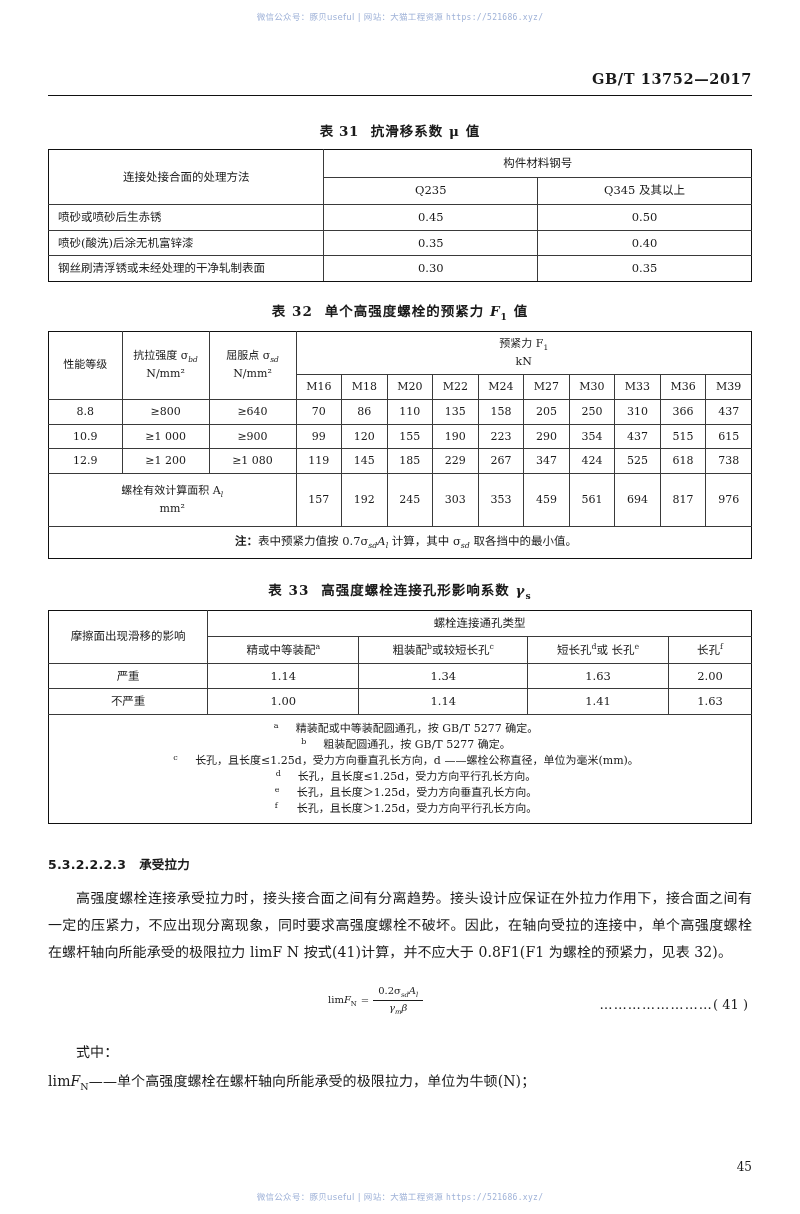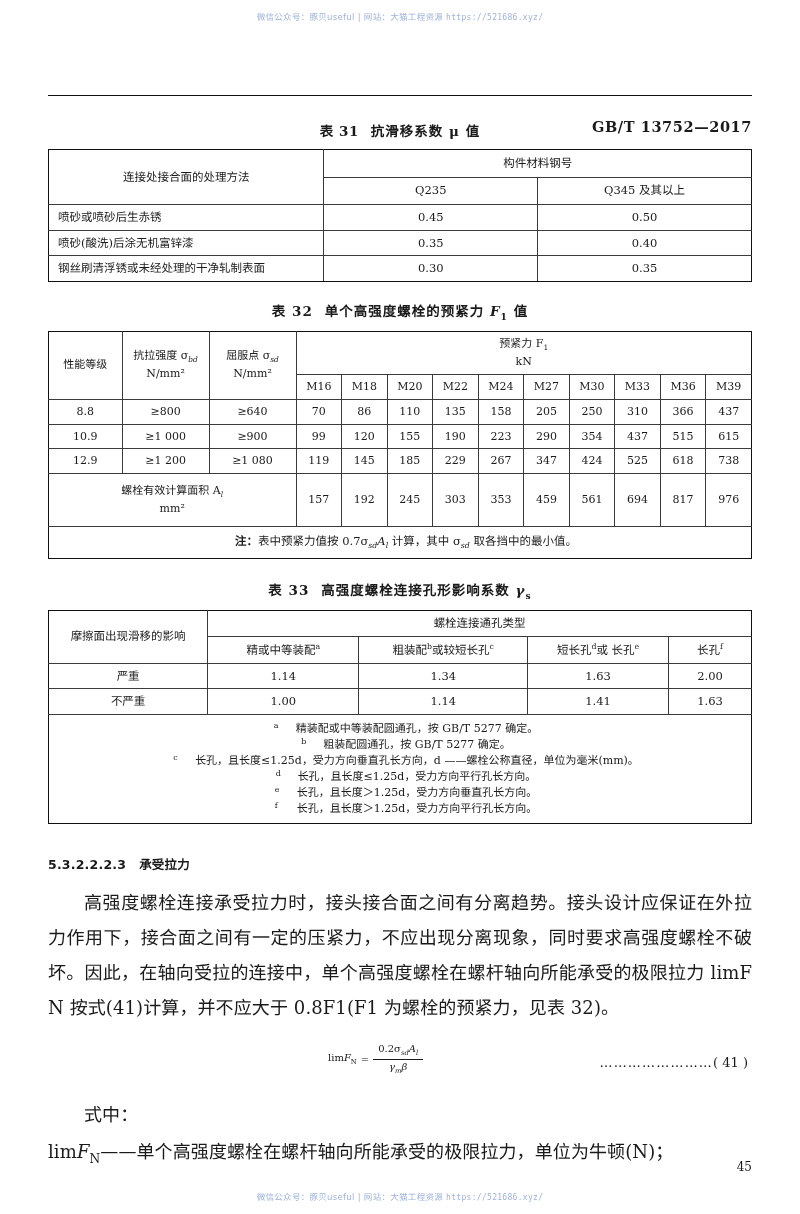--- a/index.html
+++ b/index.html
@@ -40,21 +40,20 @@
 
   
   .std-header {
     position: absolute;
     top: 70px;
     right: 48px;
     font-family: "DejaVu Serif", "Liberation Serif", serif;
     font-weight: bold;
     font-size: 14.5px;
     letter-spacing: .6px;
-    margin-top: 48px;
   }
   .header-rule {
     position: absolute;
     top: 95px;
     left: 48px;
     right: 48px;
     border-bottom: 1.6px solid #111;
   }
 
   
@@ -128,21 +127,21 @@
   
   .section-head {
     font-family: "DejaVu Sans", "Liberation Sans", sans-serif;
     font-weight: bold;
     font-size: 12.5px;
     margin: 30px 0 12px 0;
     letter-spacing: .2px;
   }
   .section-head .sp { display: inline-block; width: 13px; }
   p.body {
-    font-size: 18px;
+    font-size: 14px;
     line-height: 1.95;
     margin: 0 0 2px 0;
     text-align: justify;
     letter-spacing: .1px;
   }
   p.body.indent { text-indent: 2em; }
 
   
   .formula-row {
     position: relative;

